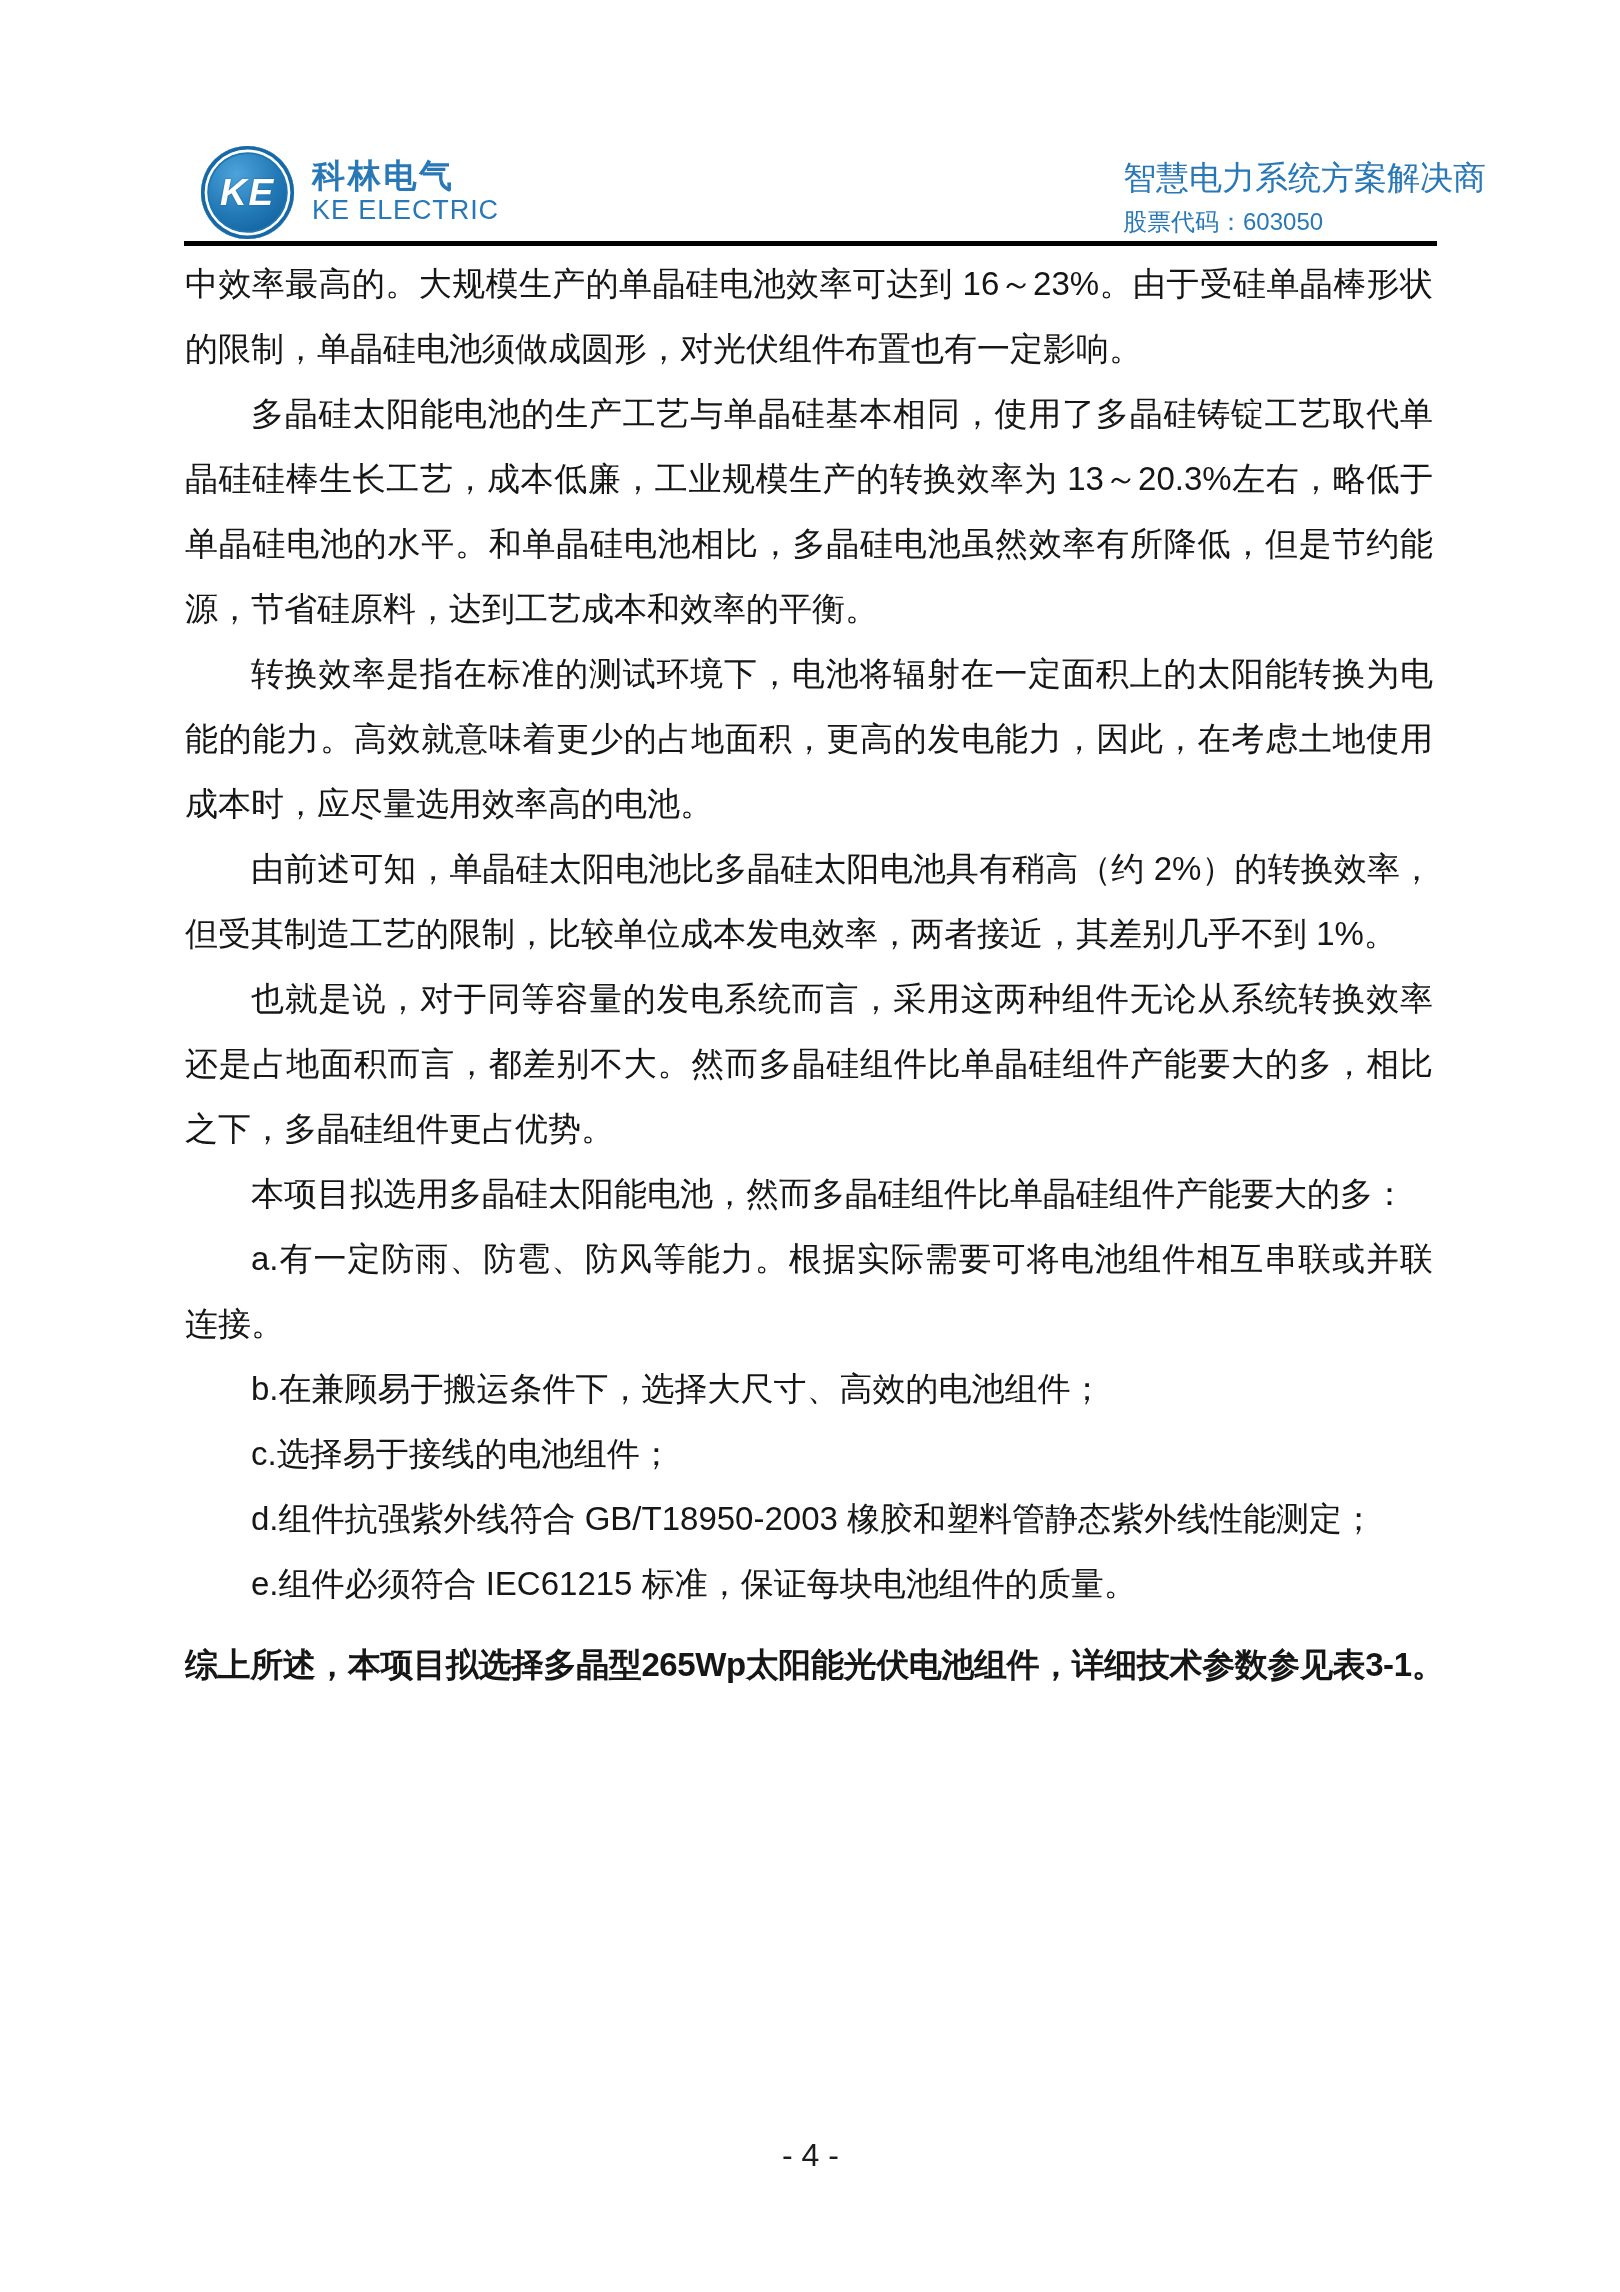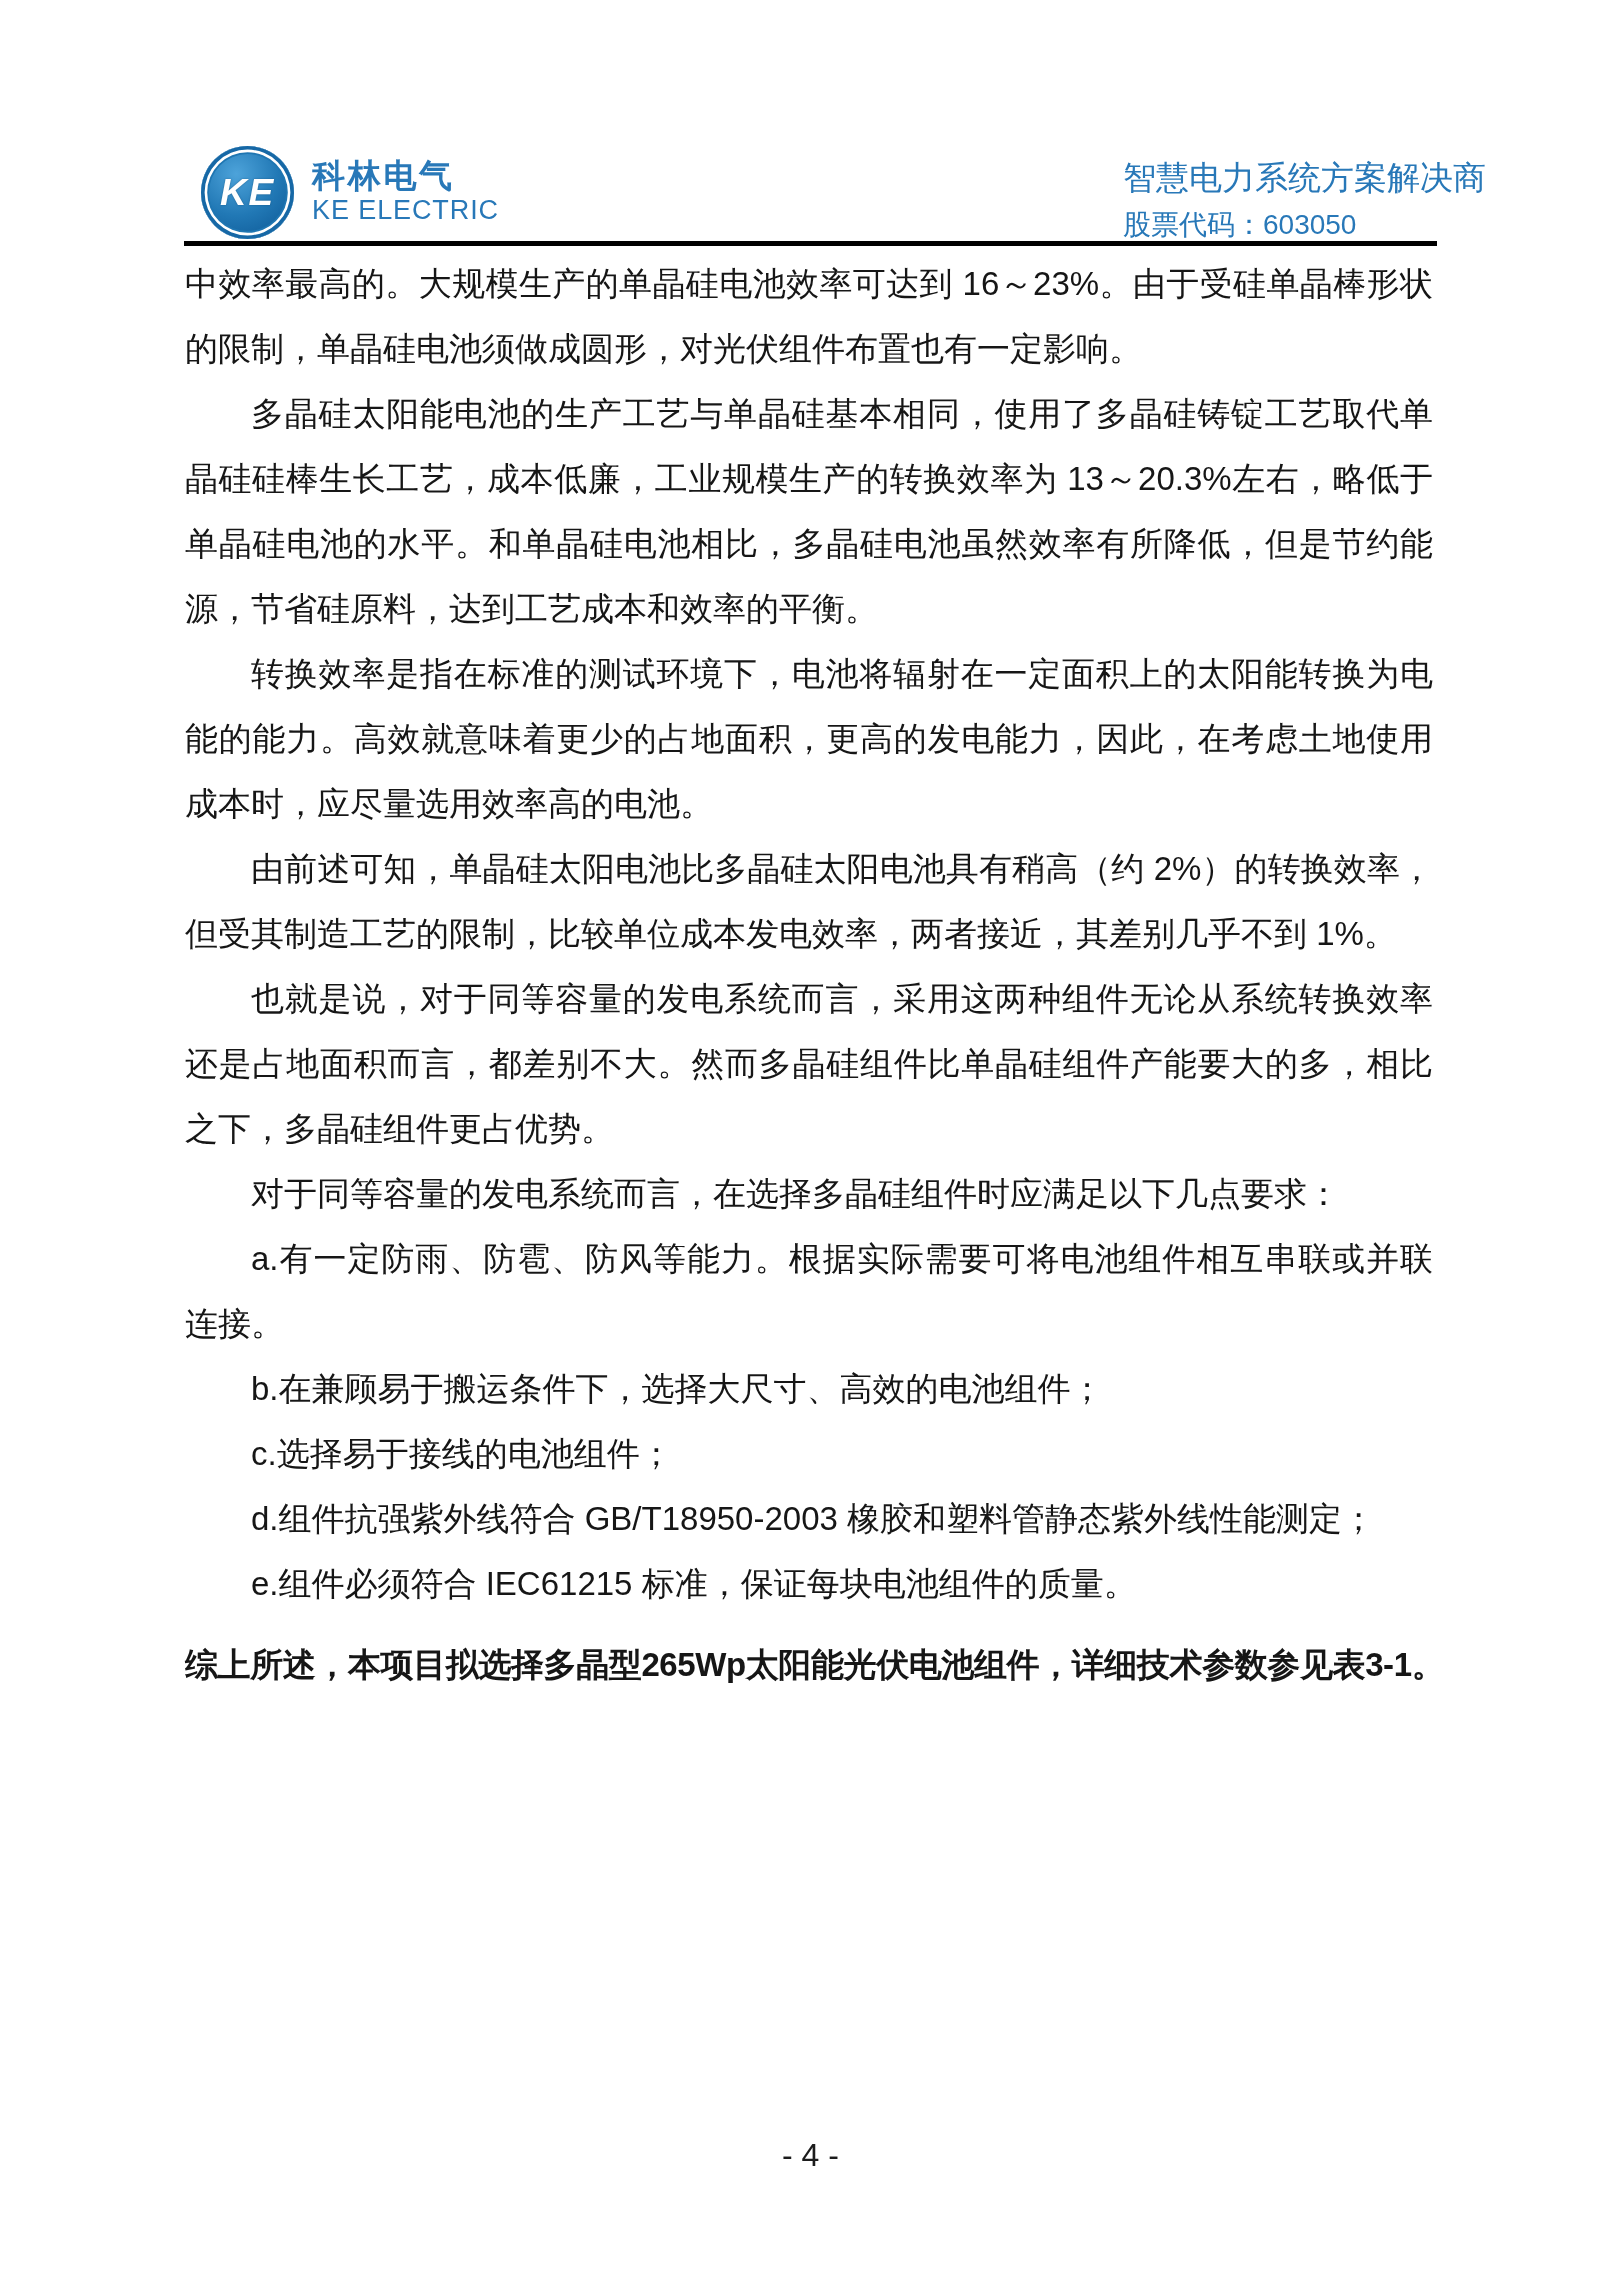--- a/index.html
+++ b/index.html
@@ -29,21 +29,21 @@
   }
   .logo-text .cn {
     font-size:33px; font-weight:bold; color:#2878b8;
     letter-spacing:2.7px; line-height:1.0;
   }
   .logo-text .en {
     font-size:27px; color:#2878b8; letter-spacing:0.9px; margin-top:3.6px;
   }
   .header-right { position:absolute; left:1123px; top:158px; }
   .tagline { font-size:33px; color:#2878b8; line-height:1.2; }
-  .stock   { font-size:28px; color:#2878b8; margin-top:8px; }
+  .stock   { font-size:24px; color:#2878b8; margin-top:8px; }
   .header-rule {
     position:absolute; left:184px; top:241px;
     width:1253px; height:5.3px; background:#000000;
   }
 
   
   main.content {
     position:absolute; left:185px; top:251px; width:1248px;
   }
   main.content p {
@@ -86,21 +86,21 @@
     </div>
     <div class="header-rule"></div>
   </header>
 
   <main class="content">
     <p>中效率最高的。大规模生产的单晶硅电池效率可达到 16～23%。由于受硅单晶棒形状的限制，单晶硅电池须做成圆形，对光伏组件布置也有一定影响。</p>
     <p class="indent">多晶硅太阳能电池的生产工艺与单晶硅基本相同，使用了多晶硅铸锭工艺取代单晶硅硅棒生长工艺，成本低廉，工业规模生产的转换效率为 13～20.3%左右，略低于单晶硅电池的水平。和单晶硅电池相比，多晶硅电池虽然效率有所降低，但是节约能源，节省硅原料，达到工艺成本和效率的平衡。</p>
     <p class="indent">转换效率是指在标准的测试环境下，电池将辐射在一定面积上的太阳能转换为电能的能力。高效就意味着更少的占地面积，更高的发电能力，因此，在考虑土地使用成本时，应尽量选用效率高的电池。</p>
     <p class="indent">由前述可知，单晶硅太阳电池比多晶硅太阳电池具有稍高（约 2%）的转换效率，但受其制造工艺的限制，比较单位成本发电效率，两者接近，其差别几乎不到 1%。</p>
     <p class="indent">也就是说，对于同等容量的发电系统而言，采用这两种组件无论从系统转换效率还是占地面积而言，都差别不大。然而多晶硅组件比单晶硅组件产能要大的多，相比之下，多晶硅组件更占优势。</p>
-    <p class="indent">对于同等容量的发电系统而言，在选择多晶硅组件时应满足以下几点要求：</p>
+    <p class="indent">本项目拟选用多晶硅太阳能电池，然而多晶硅组件比单晶硅组件产能要大的多：</p>
     <p class="indent">a.有一定防雨、防雹、防风等能力。根据实际需要可将电池组件相互串联或并联连接。</p>
     <p class="indent">b.在兼顾易于搬运条件下，选择大尺寸、高效的电池组件；</p>
     <p class="indent">c.选择易于接线的电池组件；</p>
     <p class="indent">d.组件抗强紫外线符合 GB/T18950-2003 橡胶和塑料管静态紫外线性能测定；</p>
     <p class="indent">e.组件必须符合 IEC61215 标准，保证每块电池组件的质量。</p>
     <p class="conclusion">综上所述，本项目拟选择多晶型265Wp太阳能光伏电池组件，详细技术参数参见表3-1。</p>
   </main>
 
   <footer class="page-footer">
     <span>- 4 -</span>

